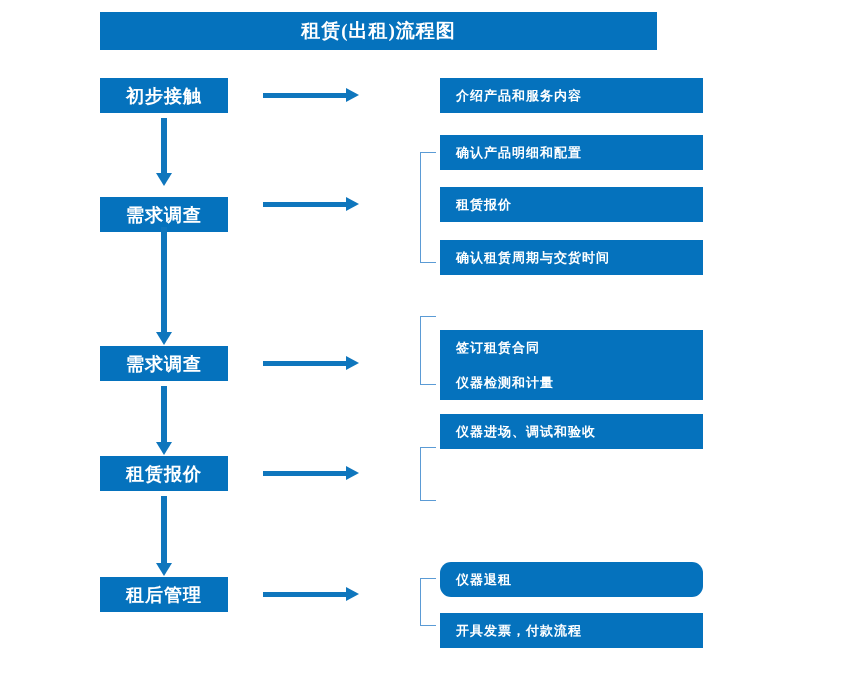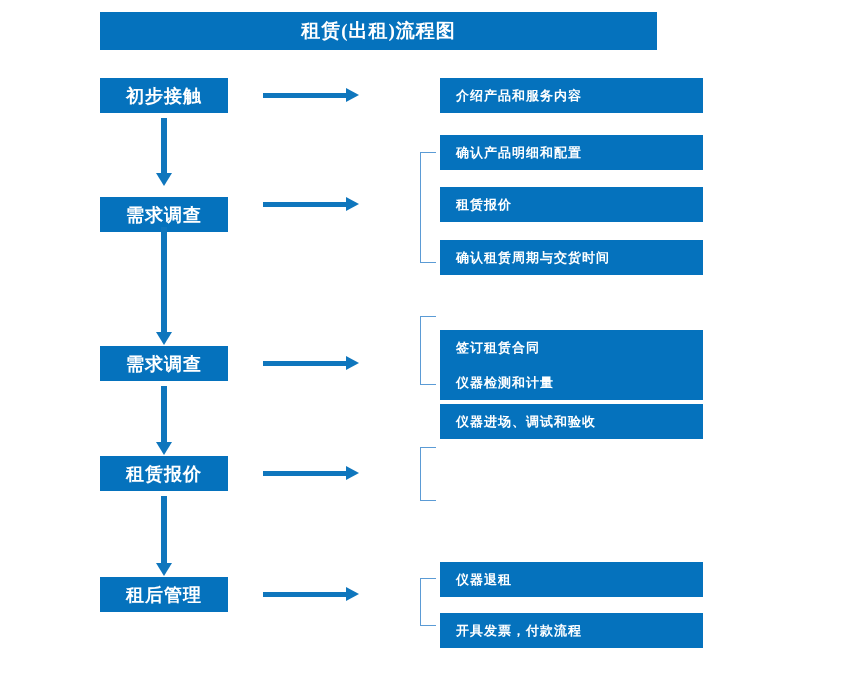--- a/index.html
+++ b/index.html
@@ -204,20 +204,20 @@
   <div class="detail-box" style="top:135px;">确认产品明细和配置</div>
 
   <div class="detail-box" style="top:187px;">租赁报价</div>
 
   <div class="detail-box" style="top:240px;">确认租赁周期与交货时间</div>
 
   <div class="detail-box" style="top:324px;margin-top:6px;">签订租赁合同</div>
 
   <div class="detail-box" style="top:365px;">仪器检测和计量</div>
 
-  <div class="detail-box" style="top:404px;">仪器进场、调试和验收</div>
-
-
-  <div class="detail-box" style="top:562px;">仪器退租</div>
+  <div class="detail-box" style="top:414px;">仪器进场、调试和验收</div>
+
+
+  <div class="detail-box" style="top:562px;border-radius:11px;">仪器退租</div>
 
   <div class="detail-box" style="top:613px;">开具发票，付款流程</div>
 
 </div>
 
 </body></html>

